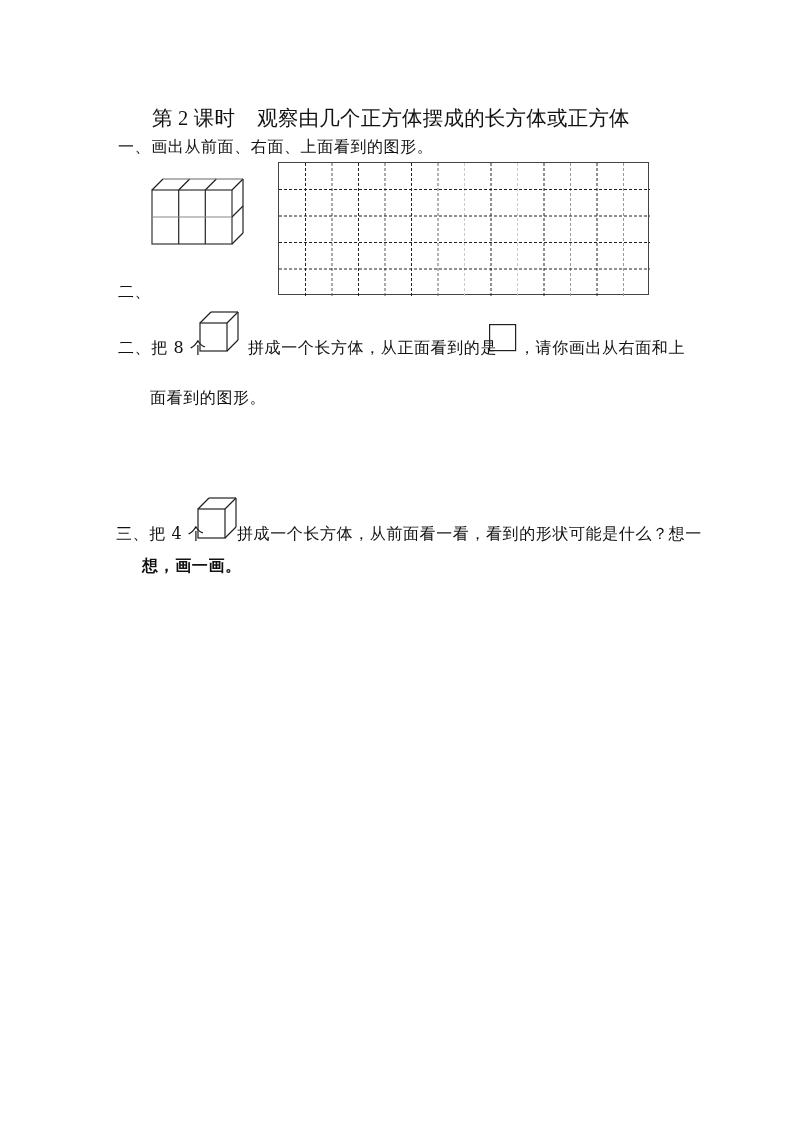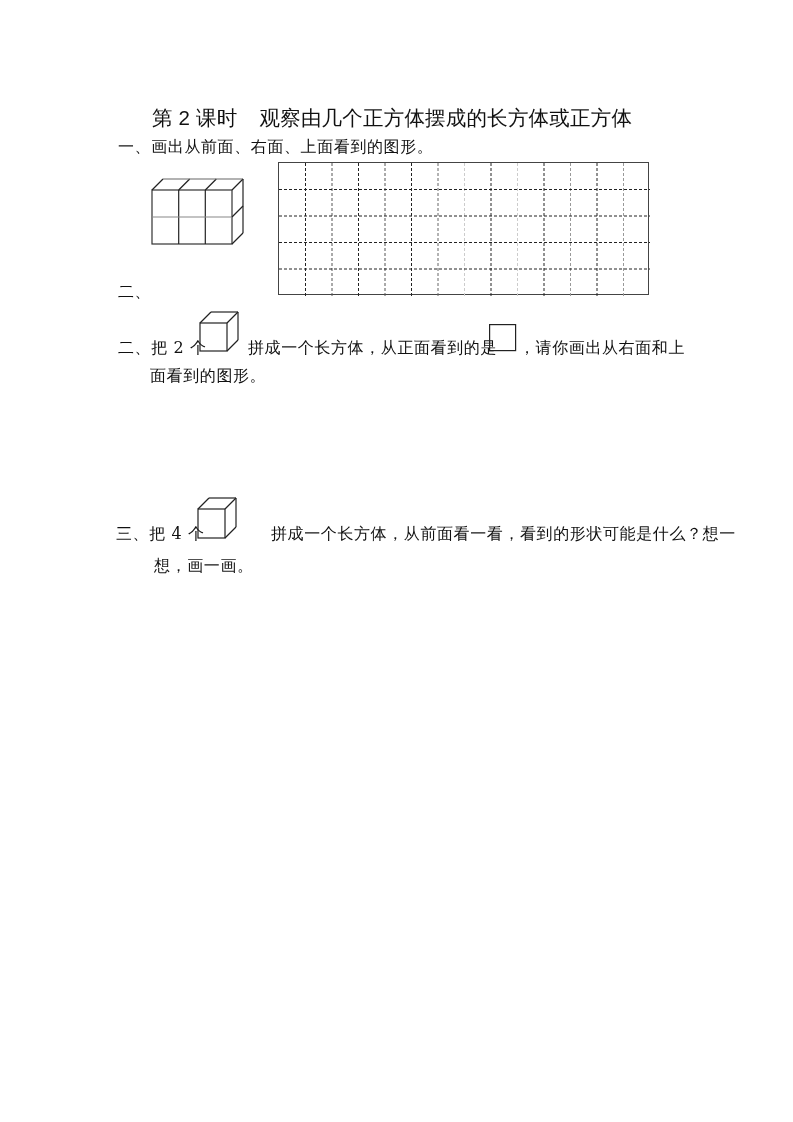--- a/index.html
+++ b/index.html
@@ -1,19 +1,19 @@
 <!DOCTYPE html>
 <html><head>
 <meta charset="utf-8">
 <style>
   html, body { margin: 0; padding: 0; background: #ffffff; }
   body { width: 793px; height: 1122px; position: relative; overflow: hidden;
          font-family: "DejaVu Serif", "Liberation Serif", serif; color: #111; }
   .abs { position: absolute; white-space: nowrap; }
-  .title { left: 152px; top: 104px; font-size: 20.5px; font-family: Liberation Sans, sans-serif; letter-spacing: 0.2px; }
+  .title { left: 152px; top: 104px; font-size: 20.5px; font-family: Liberation Serif, serif; letter-spacing: 0.2px; }
   .title .gap { display: inline-block; width: 22px; }
   .q { font-size: 16px; line-height: 20px; letter-spacing: 0.6px; }
   .grid { position: absolute; left: 278px; top: 162px; width: 371px; height: 133px;
           border: 1.5px solid #444; box-sizing: border-box; }
   .grid svg { position: absolute; left: 0; top: 0; }
   svg.shape { position: absolute; overflow: visible; }
 </style>
 </head>
 <body>
 
@@ -65,46 +65,46 @@
       <line x1="344.5" y1="0" x2="344.5" y2="133" stroke="#999"></line>
       <line x1="0" y1="26.5" x2="371" y2="26.5"></line>
       <line x1="0" y1="53" x2="371" y2="53"></line>
       <line x1="0" y1="79.5" x2="371" y2="79.5"></line>
       <line x1="0" y1="106" x2="371" y2="106"></line>
     </g>
   </svg>
 </div>
 
 <div class="abs q" style="left:118px; top:338px;">
-  <span>二、</span><span>把 2 个</span>
+  <span>二、</span><span>把 8 个</span>
 </div>
 <svg class="shape" style="left:199px; top:311px;" width="42" height="42" viewBox="0 0 42 42">
   <g stroke="#222" stroke-width="1.2" fill="none">
     <rect x="1" y="12" width="27" height="28"></rect>
     <line x1="1" y1="12" x2="12" y2="1"></line>
     <line x1="12" y1="1" x2="39" y2="1"></line>
     <line x1="28" y1="12" x2="39" y2="1"></line>
     <line x1="39" y1="1" x2="39" y2="29"></line>
     <line x1="28" y1="40" x2="39" y2="29"></line>
   </g>
 </svg>
 <div class="abs q" style="left:248px; top:338px;text-align:right;">拼成一个长方体，从正面看到的是</div>
 <svg class="shape" style="left:489px; top:324px;" width="28" height="28" viewBox="0 0 28 28">
   <rect x="0.6" y="0.6" width="26" height="26" stroke="#222" stroke-width="1.2" fill="none"></rect>
 </svg>
 <div class="abs q" style="left:519px; top:338px;">，请你画出从右面和上</div>
-<div class="abs q" style="left:150px; top:366px;">面看到的图形。</div>
+<div class="abs q" style="left:150px; top:388px;">面看到的图形。</div>
 
 <div class="abs q" style="left:116px; top:524px;">
   <span>三、</span><span>把 4 个</span>
 </div>
 <svg class="shape" style="left:197px; top:497px;" width="42" height="44" viewBox="0 0 42 44">
   <g stroke="#222" stroke-width="1.2" fill="none">
     <rect x="1" y="12" width="27" height="29"></rect>
     <line x1="1" y1="12" x2="12" y2="1"></line>
     <line x1="12" y1="1" x2="39" y2="1"></line>
     <line x1="28" y1="12" x2="39" y2="1"></line>
     <line x1="39" y1="1" x2="39" y2="30"></line>
     <line x1="28" y1="41" x2="39" y2="30"></line>
   </g>
 </svg>
-<div class="abs q" style="left:237px; top:524px;margin-left:34px;">拼成一个长方体，从前面看一看，看到的形状可能是什么？想一</div>
-<div class="abs q" style="left:154px; top:556px;">想，画一画。</div>
+<div class="abs q" style="left:237px; top:524px;">拼成一个长方体，从前面看一看，看到的形状可能是什么？想一</div>
+<div class="abs q" style="left:142px; top:556px;font-weight:bold;">想，画一画。</div>
 
 </body></html>

